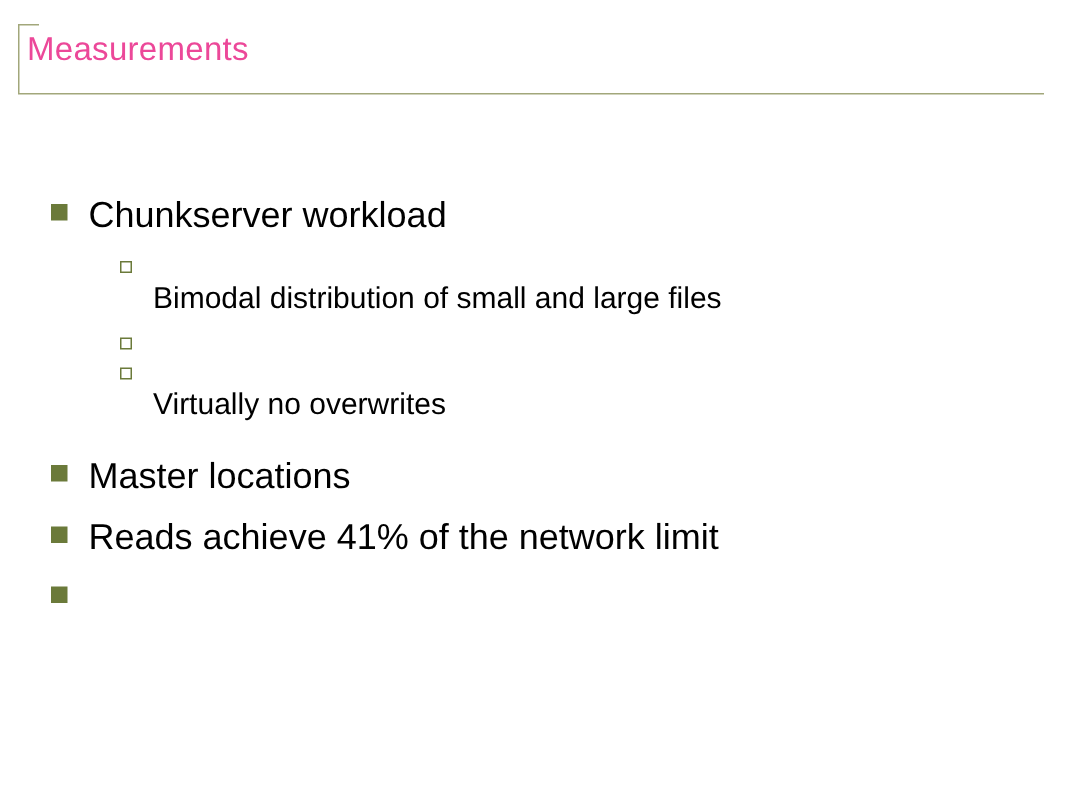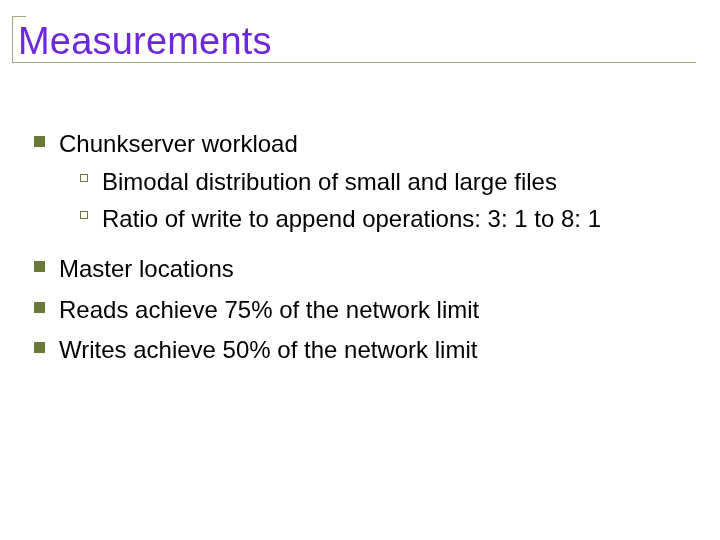--- a/index.html
+++ b/index.html
@@ -42,23 +42,23 @@
     position: absolute;
     width: 1px;
     background: #a2a77b;
     left: 0px;
     top: -4px;
     height: 46px;
   }
   .title {
     margin: 0;
     padding: 0 0 0 6px;
-    font-size: 38px;
+    font-size: 22px;
     font-weight: 400;
-    color: #6d28d9; 
+    color: #ec4899; 
     letter-spacing: 0.2px;
   }
   .body {
     position: absolute;
     left: 34px;
     top: 120px;
     right: 19px;
     text-align: center;
   }
   .l1 {
@@ -89,22 +89,23 @@
   .l2 .bullet {
     width: 8px;
     height: 8px;
     border: 1px solid #6b7a3a;
     box-sizing: border-box;
     margin-top: 8px;
     margin-right: 14px;
     flex: 0 0 auto;
   }
   .l2 .text {
-    font-size: 24px;
+    font-size: 20px;
     line-height: 1.35;
+    margin-top: 20px;
   }
 </style>
 </head>
 <body>
 
 <div class="slide">
 
   <div class="title-wrap">
     <div class="rule-vert"></div>
     <div class="title-rule rule-top-short-left"></div>
@@ -118,33 +119,35 @@
       <span class="bullet"></span>
       <span class="text">Chunkserver workload</span>
     </div>
     <div class="l2-group">
       <div class="l2">
         <span class="bullet"></span>
         <span class="text">Bimodal distribution of small and large files</span>
       </div>
       <div class="l2">
         <span class="bullet"></span>
-        <span class="text">Ratio of write to append operations:  3: 1 to 8: 1</span>
+      </div>
+      <div class="l2">
+        <span class="bullet"></span>
+        <span class="text">Virtually no overwrites</span>
       </div>
     </div>
 
     <div class="l1">
       <span class="bullet"></span>
       <span class="text">Master locations</span>
     </div>
 
     <div class="l1">
       <span class="bullet"></span>
-      <span class="text">Reads achieve 75% of the network limit</span>
+      <span class="text">Reads achieve 41% of the network limit</span>
     </div>
 
     <div class="l1">
       <span class="bullet"></span>
-      <span class="text">Writes achieve 50% of the network limit</span>
     </div>
 
   </div>
 </div>
 
 </body></html>

